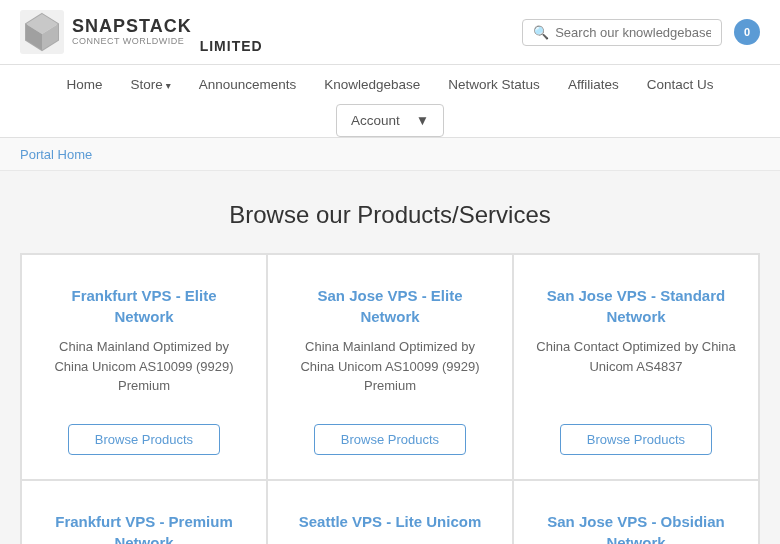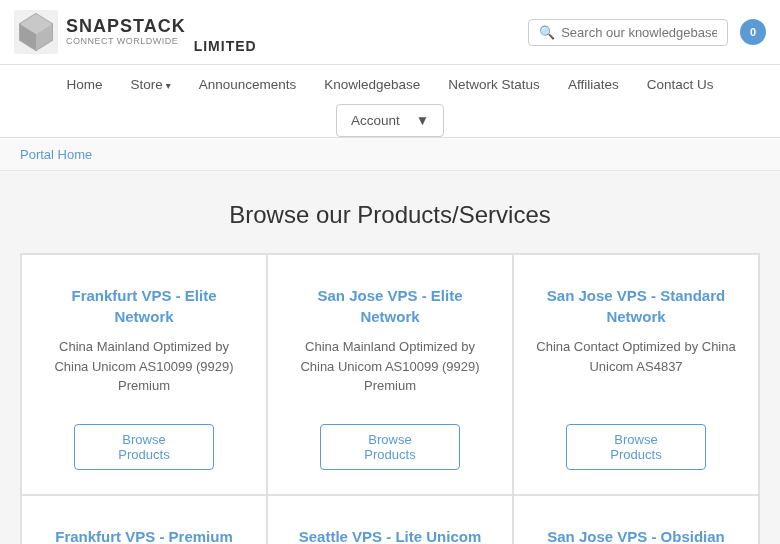--- a/index.html
+++ b/index.html
@@ -2,21 +2,21 @@
 <html><head>
   <meta charset="utf-8">
   <style>
     * { box-sizing: border-box; margin: 0; padding: 0; }
     body { font-family: 'Helvetica Neue', Arial, sans-serif; background: #f5f5f5; color: #333; font-size: 14px; }
 
     
     .header {
       background: #fff;
       border-bottom: 1px solid #e0e0e0;
-      padding: 10px 14px;
+      padding: 10px 20px;
       display: flex;
       align-items: center;
       justify-content: space-between;
     }
     .logo-area {
       display: flex;
       align-items: center;
       gap: 8px;
     }
     .logo-icon {
@@ -188,21 +188,21 @@
     .browse-btn {
       border: 1px solid #5b9bd5;
       background: #fff;
       color: #5b9bd5;
       padding: 7px 20px;
       border-radius: 4px;
       cursor: pointer;
       font-size: 13px;
       text-decoration: none;
       display: inline-block;
-      width: 140px;
+      width: 152px;
       text-align: center;
     }
   </style>
 </head>
 <body>
 
 <header class="header">
   <div class="logo-area">
 
     <svg class="logo-icon" viewBox="0 0 44 44" xmlns="http://www.w3.org/2000/svg">

